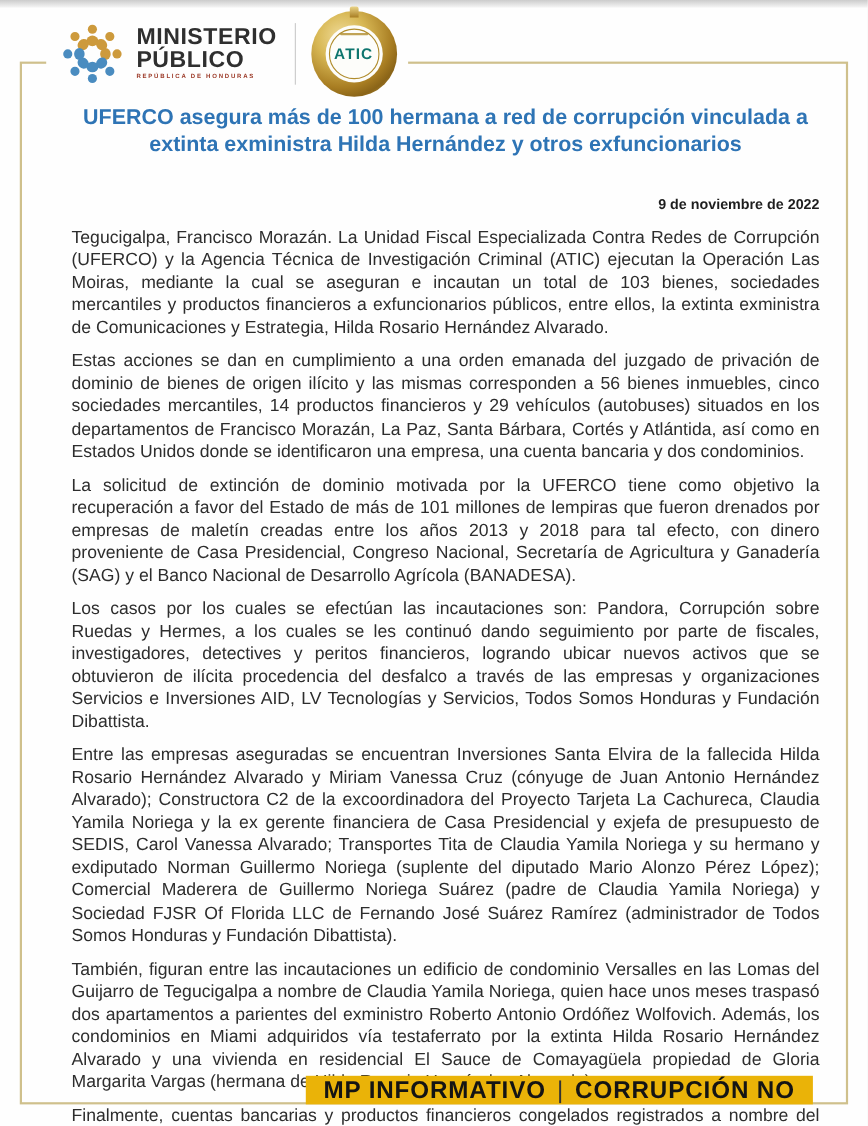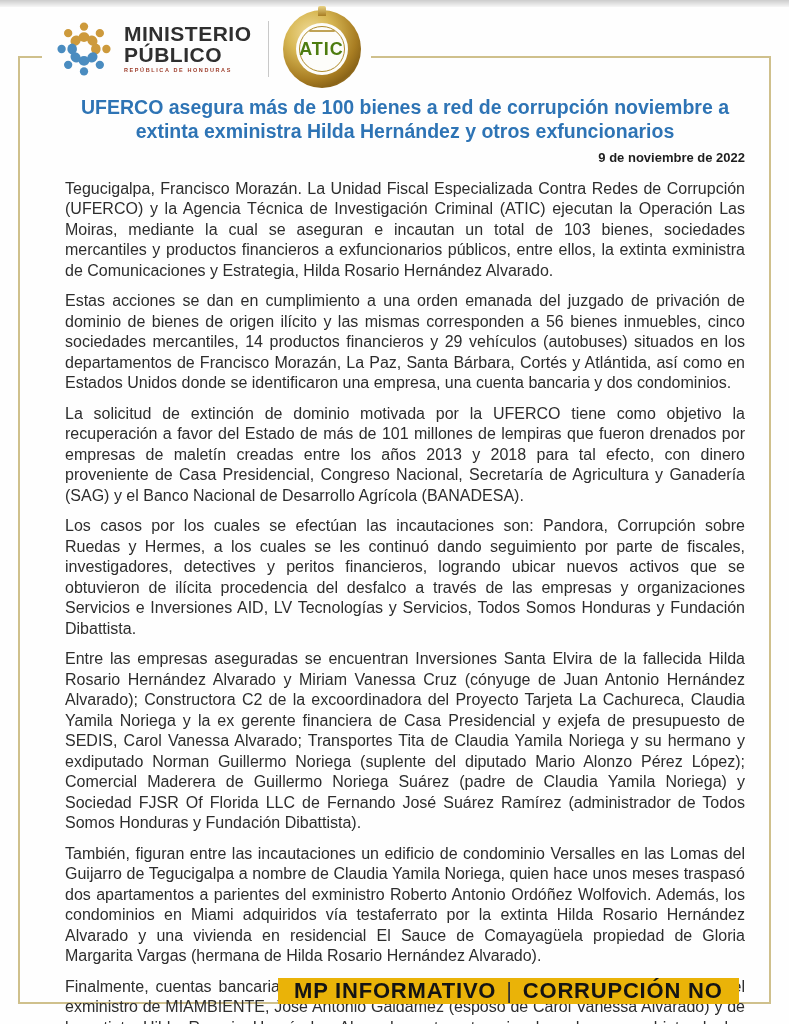--- a/index.html
+++ b/index.html
@@ -20,32 +20,32 @@
   .org-name{font-size:21px;font-weight:bold;color:#2f2f2f;letter-spacing:0.5px;line-height:0.98;}
   .org-sub{font-size:5.5px;font-weight:bold;color:var(--org-subtitle-red,#9c3a28);
     letter-spacing:1.6px;margin-top:3px;}
   .hdr-divider{width:1px;height:56px;background:#c9c9c9;margin:0 14px 0 16px;}
   .atic{position:relative;width:78px;height:78px;border-radius:50%;flex:0 0 auto;
     background:radial-gradient(circle at 35% 30%, #f0dc9a 0%, #d8b855 30%, #a87d22 62%, #8a6418 75%, #caa84a 100%);
     display:flex;align-items:center;justify-content:center;}
   .atic-inner{width:52px;height:52px;border-radius:50%;background:#fdfdfa;
     display:flex;align-items:center;justify-content:center;position:relative;}
   .atic-ring{position:absolute;inset:3px;border:1.5px solid #b08c2c;border-radius:50%;}
-  .atic-label{font-size:18px;font-weight:bold;color:#4d7c0f;letter-spacing:1px;z-index:1;}
+  .atic-label{font-size:14px;font-weight:bold;color:#0f766e;letter-spacing:1px;z-index:1;}
   .atic-microtext{position:absolute;top:7px;left:50%;transform:translateX(-50%);
     width:26px;height:2px;background:#b08c2c;border-radius:2px;opacity:.8;}
   .atic-crest{position:absolute;top:-4px;left:50%;transform:translateX(-50%);
     width:8px;height:10px;background:linear-gradient(#e9d386,#a87d22);
     border-radius:2px 2px 0 0;}
   
   .content{position:absolute;top:96px;left:65px;width:680px;z-index:1;}
   h1.title{margin:0 4px;font-size:19.5px;line-height:1.22;font-weight:bold;
     text-align:center;color:var(--title-blue,#2e74b5);}
   .date{text-align:right;font-weight:bold;font-size:13px;color:#1d1d1d;
-    margin-top:6px;margin-bottom:14px;}
+    margin-top:34px;margin-bottom:14px;}
   .body-text p{margin:0 0 10px 0;font-size:16px;line-height:20.5px;
     text-align:justify;color:var(--body-text,#2d2d2d);}
   
   .footer{position:absolute;top:978px;left:278px;z-index:2;background:#eab308;
     padding:0 16px;font-size:22px;font-weight:bold;color:#141414;
     letter-spacing:0.8px;white-space:nowrap;}
   .footer .sep{font-weight:normal;color:#333;padding:0 10px;}
 </style>
 </head>
 <body>
@@ -103,21 +103,21 @@
       <div class="atic-crest"></div>
       <div class="atic-inner">
         <div class="atic-ring"></div>
         <div class="atic-microtext"></div>
         <span class="atic-label">ATIC</span>
       </div>
     </div>
   </div>
 
   <div class="content">
-    <h1 class="title">UFERCO asegura más de 100 bienes a red de corrupción noviembre a extinta exministra Hilda Hernández y otros exfuncionarios</h1>
+    <h1 class="title">UFERCO asegura más de 100 hermana a red de corrupción vinculada a extinta exministra Hilda Hernández y otros exfuncionarios</h1>
     <div class="date">9 de noviembre de 2022</div>
     <div class="body-text">
       <p>Tegucigalpa, Francisco Morazán. La Unidad Fiscal Especializada Contra Redes de Corrupción (UFERCO) y la Agencia Técnica de Investigación Criminal (ATIC) ejecutan la Operación Las Moiras, mediante la cual se aseguran e incautan un total de 103 bienes, sociedades mercantiles y productos financieros a exfuncionarios públicos, entre ellos, la extinta exministra de Comunicaciones y Estrategia, Hilda Rosario Hernández Alvarado.</p>
       <p>Estas acciones se dan en cumplimiento a una orden emanada del juzgado de privación de dominio de bienes de origen ilícito y las mismas corresponden a 56 bienes inmuebles, cinco sociedades mercantiles, 14 productos financieros y 29 vehículos (autobuses) situados en los departamentos de Francisco Morazán, La Paz, Santa Bárbara, Cortés y Atlántida, así como en Estados Unidos donde se identificaron una empresa, una cuenta bancaria y dos condominios.</p>
       <p>La solicitud de extinción de dominio motivada por la UFERCO tiene como objetivo la recuperación a favor del Estado de más de 101 millones de lempiras que fueron drenados por empresas de maletín creadas entre los años 2013 y 2018 para tal efecto, con dinero proveniente de Casa Presidencial, Congreso Nacional, Secretaría de Agricultura y Ganadería (SAG) y el Banco Nacional de Desarrollo Agrícola (BANADESA).</p>
       <p>Los casos por los cuales se efectúan las incautaciones son: Pandora, Corrupción sobre Ruedas y Hermes, a los cuales se les continuó dando seguimiento por parte de fiscales, investigadores, detectives y peritos financieros, logrando ubicar nuevos activos que se obtuvieron de ilícita procedencia del desfalco a través de las empresas y organizaciones Servicios e Inversiones AID, LV Tecnologías y Servicios, Todos Somos Honduras y Fundación Dibattista.</p>
       <p>Entre las empresas aseguradas se encuentran Inversiones Santa Elvira de la fallecida Hilda Rosario Hernández Alvarado y Miriam Vanessa Cruz (cónyuge de Juan Antonio Hernández Alvarado); Constructora C2 de la excoordinadora del Proyecto Tarjeta La Cachureca, Claudia Yamila Noriega y la ex gerente financiera de Casa Presidencial y exjefa de presupuesto de SEDIS, Carol Vanessa Alvarado; Transportes Tita de Claudia Yamila Noriega y su hermano y exdiputado Norman Guillermo Noriega (suplente del diputado Mario Alonzo Pérez López); Comercial Maderera de Guillermo Noriega Suárez (padre de Claudia Yamila Noriega) y Sociedad FJSR Of Florida LLC de Fernando José Suárez Ramírez (administrador de Todos Somos Honduras y Fundación Dibattista).</p>
       <p>También, figuran entre las incautaciones un edificio de condominio Versalles en las Lomas del Guijarro de Tegucigalpa a nombre de Claudia Yamila Noriega, quien hace unos meses traspasó dos apartamentos a parientes del exministro Roberto Antonio Ordóñez Wolfovich. Además, los condominios en Miami adquiridos vía testaferrato por la extinta Hilda Rosario Hernández Alvarado y una vivienda en residencial El Sauce de Comayagüela propiedad de Gloria Margarita Vargas (hermana de Hilda Rosario Hernández Alvarado).</p>
       <p>Finalmente, cuentas bancarias y productos financieros congelados registrados a nombre del exministro de MIAMBIENTE, José Antonio Galdámez (esposo de Carol Vanessa Alvarado) y de la extinta Hilda Rosario Hernández Alvarado, entre otros involucrados, son objeto de los aseguramientos de la UFERCO y la ATIC.</p>
     </div>

